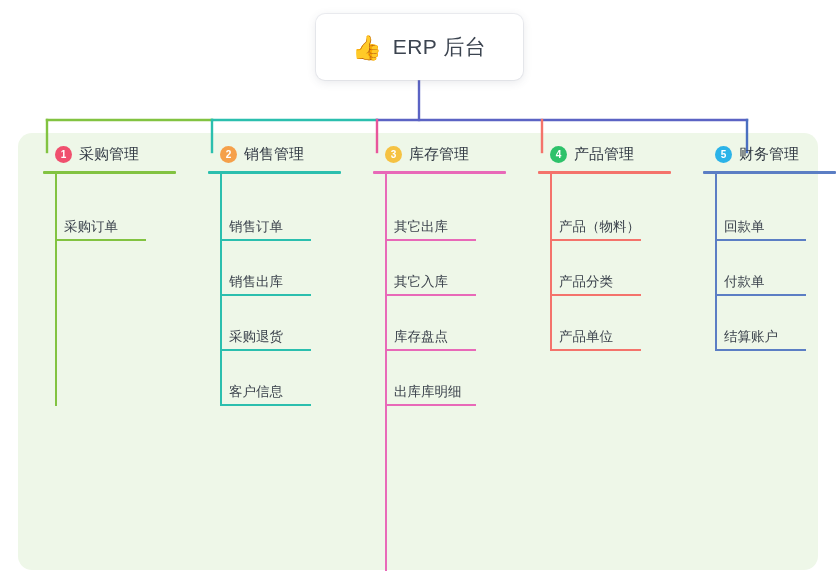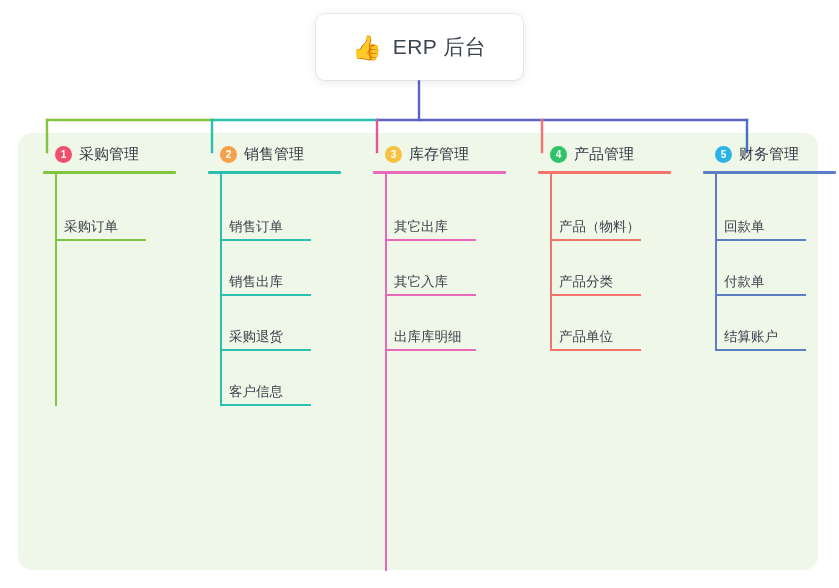--- a/index.html
+++ b/index.html
@@ -141,20 +141,24 @@
           <div class="spine" style="background: rgb(232, 105, 184); height: 397px;"></div>
           <div class="leaf">
             <span class="leaf-text">其它出库</span>
             <div class="leaf-rule" style="background: rgb(232, 105, 184);"></div>
           </div>
           <div class="leaf">
             <span class="leaf-text">其它入库</span>
             <div class="leaf-rule" style="background: rgb(232, 105, 184);"></div>
           </div>
           <div class="leaf">
+            <span class="leaf-text">库存盘点</span>
+            <div class="leaf-rule" style="background: rgb(232, 105, 184);"></div>
+          </div>
+          <div class="leaf">
             <span class="leaf-text">出库库明细</span>
             <div class="leaf-rule" style="background: rgb(232, 105, 184);"></div>
           </div>
         </div>
       </div>
       <div class="col" style="left: 533px;">
         <div class="col-head">
           <span class="badge" style="background: rgb(46, 194, 106);">4</span>
           <span class="head-label">产品管理</span>
         </div>

